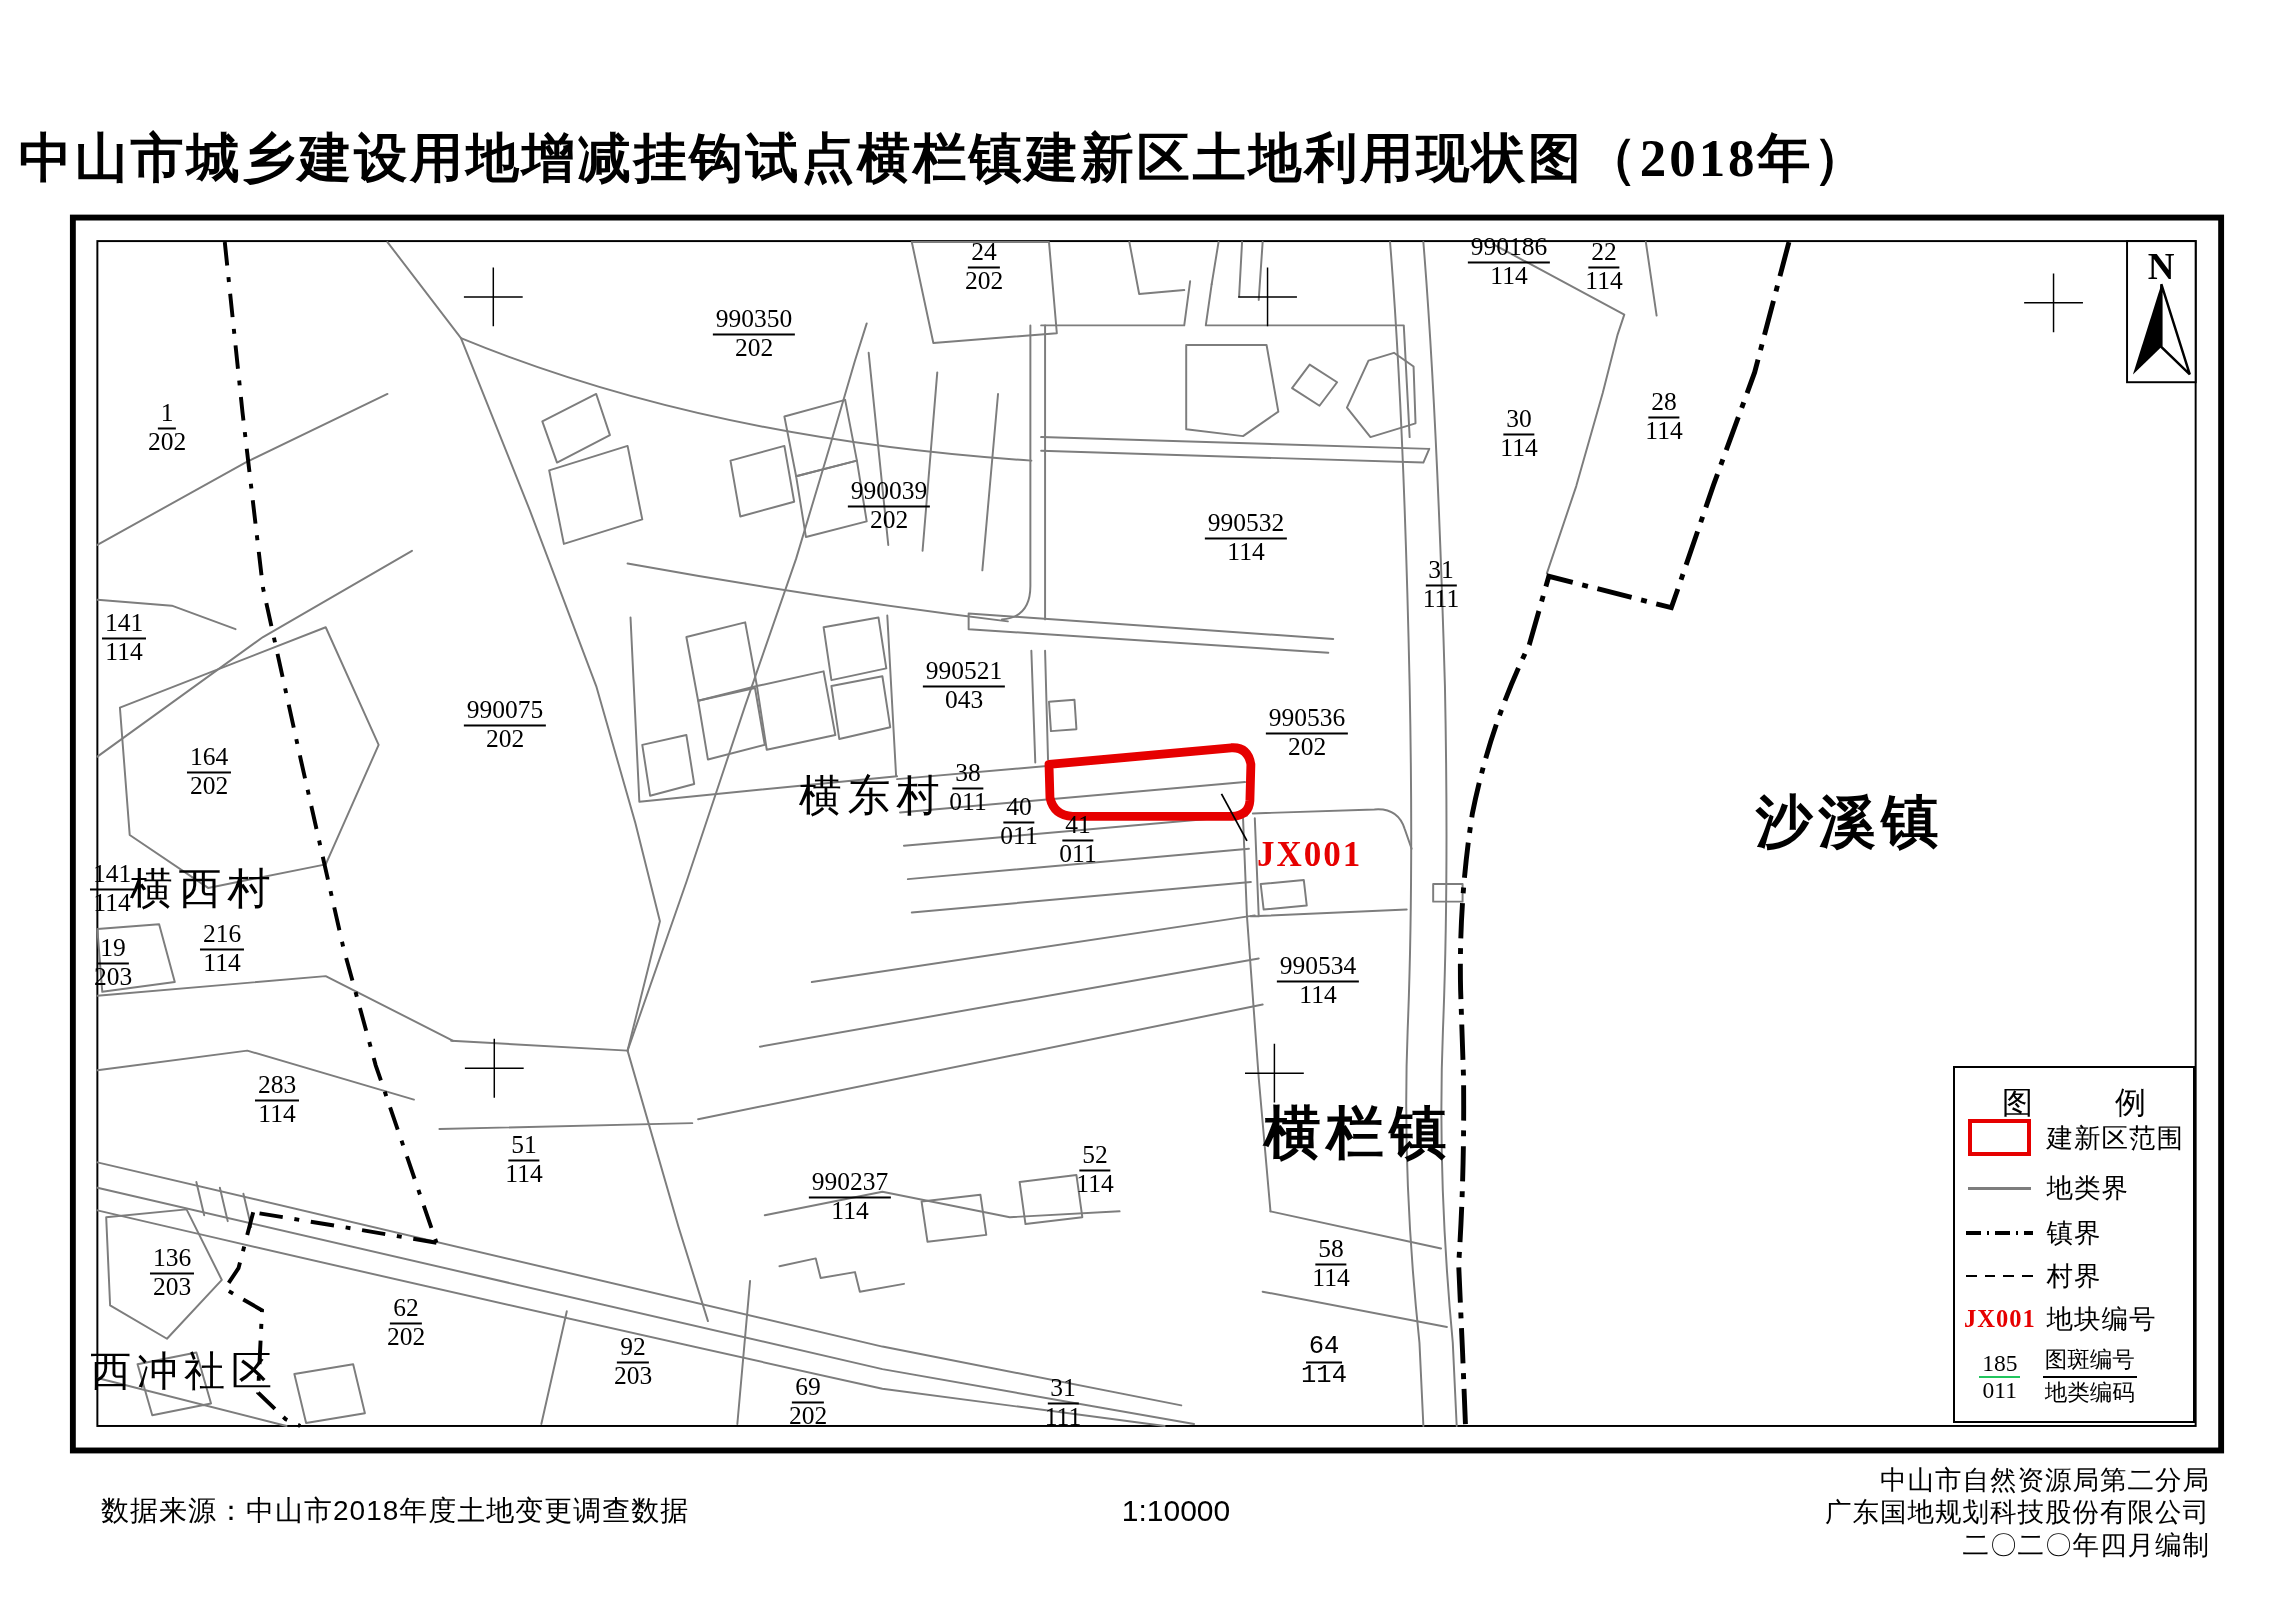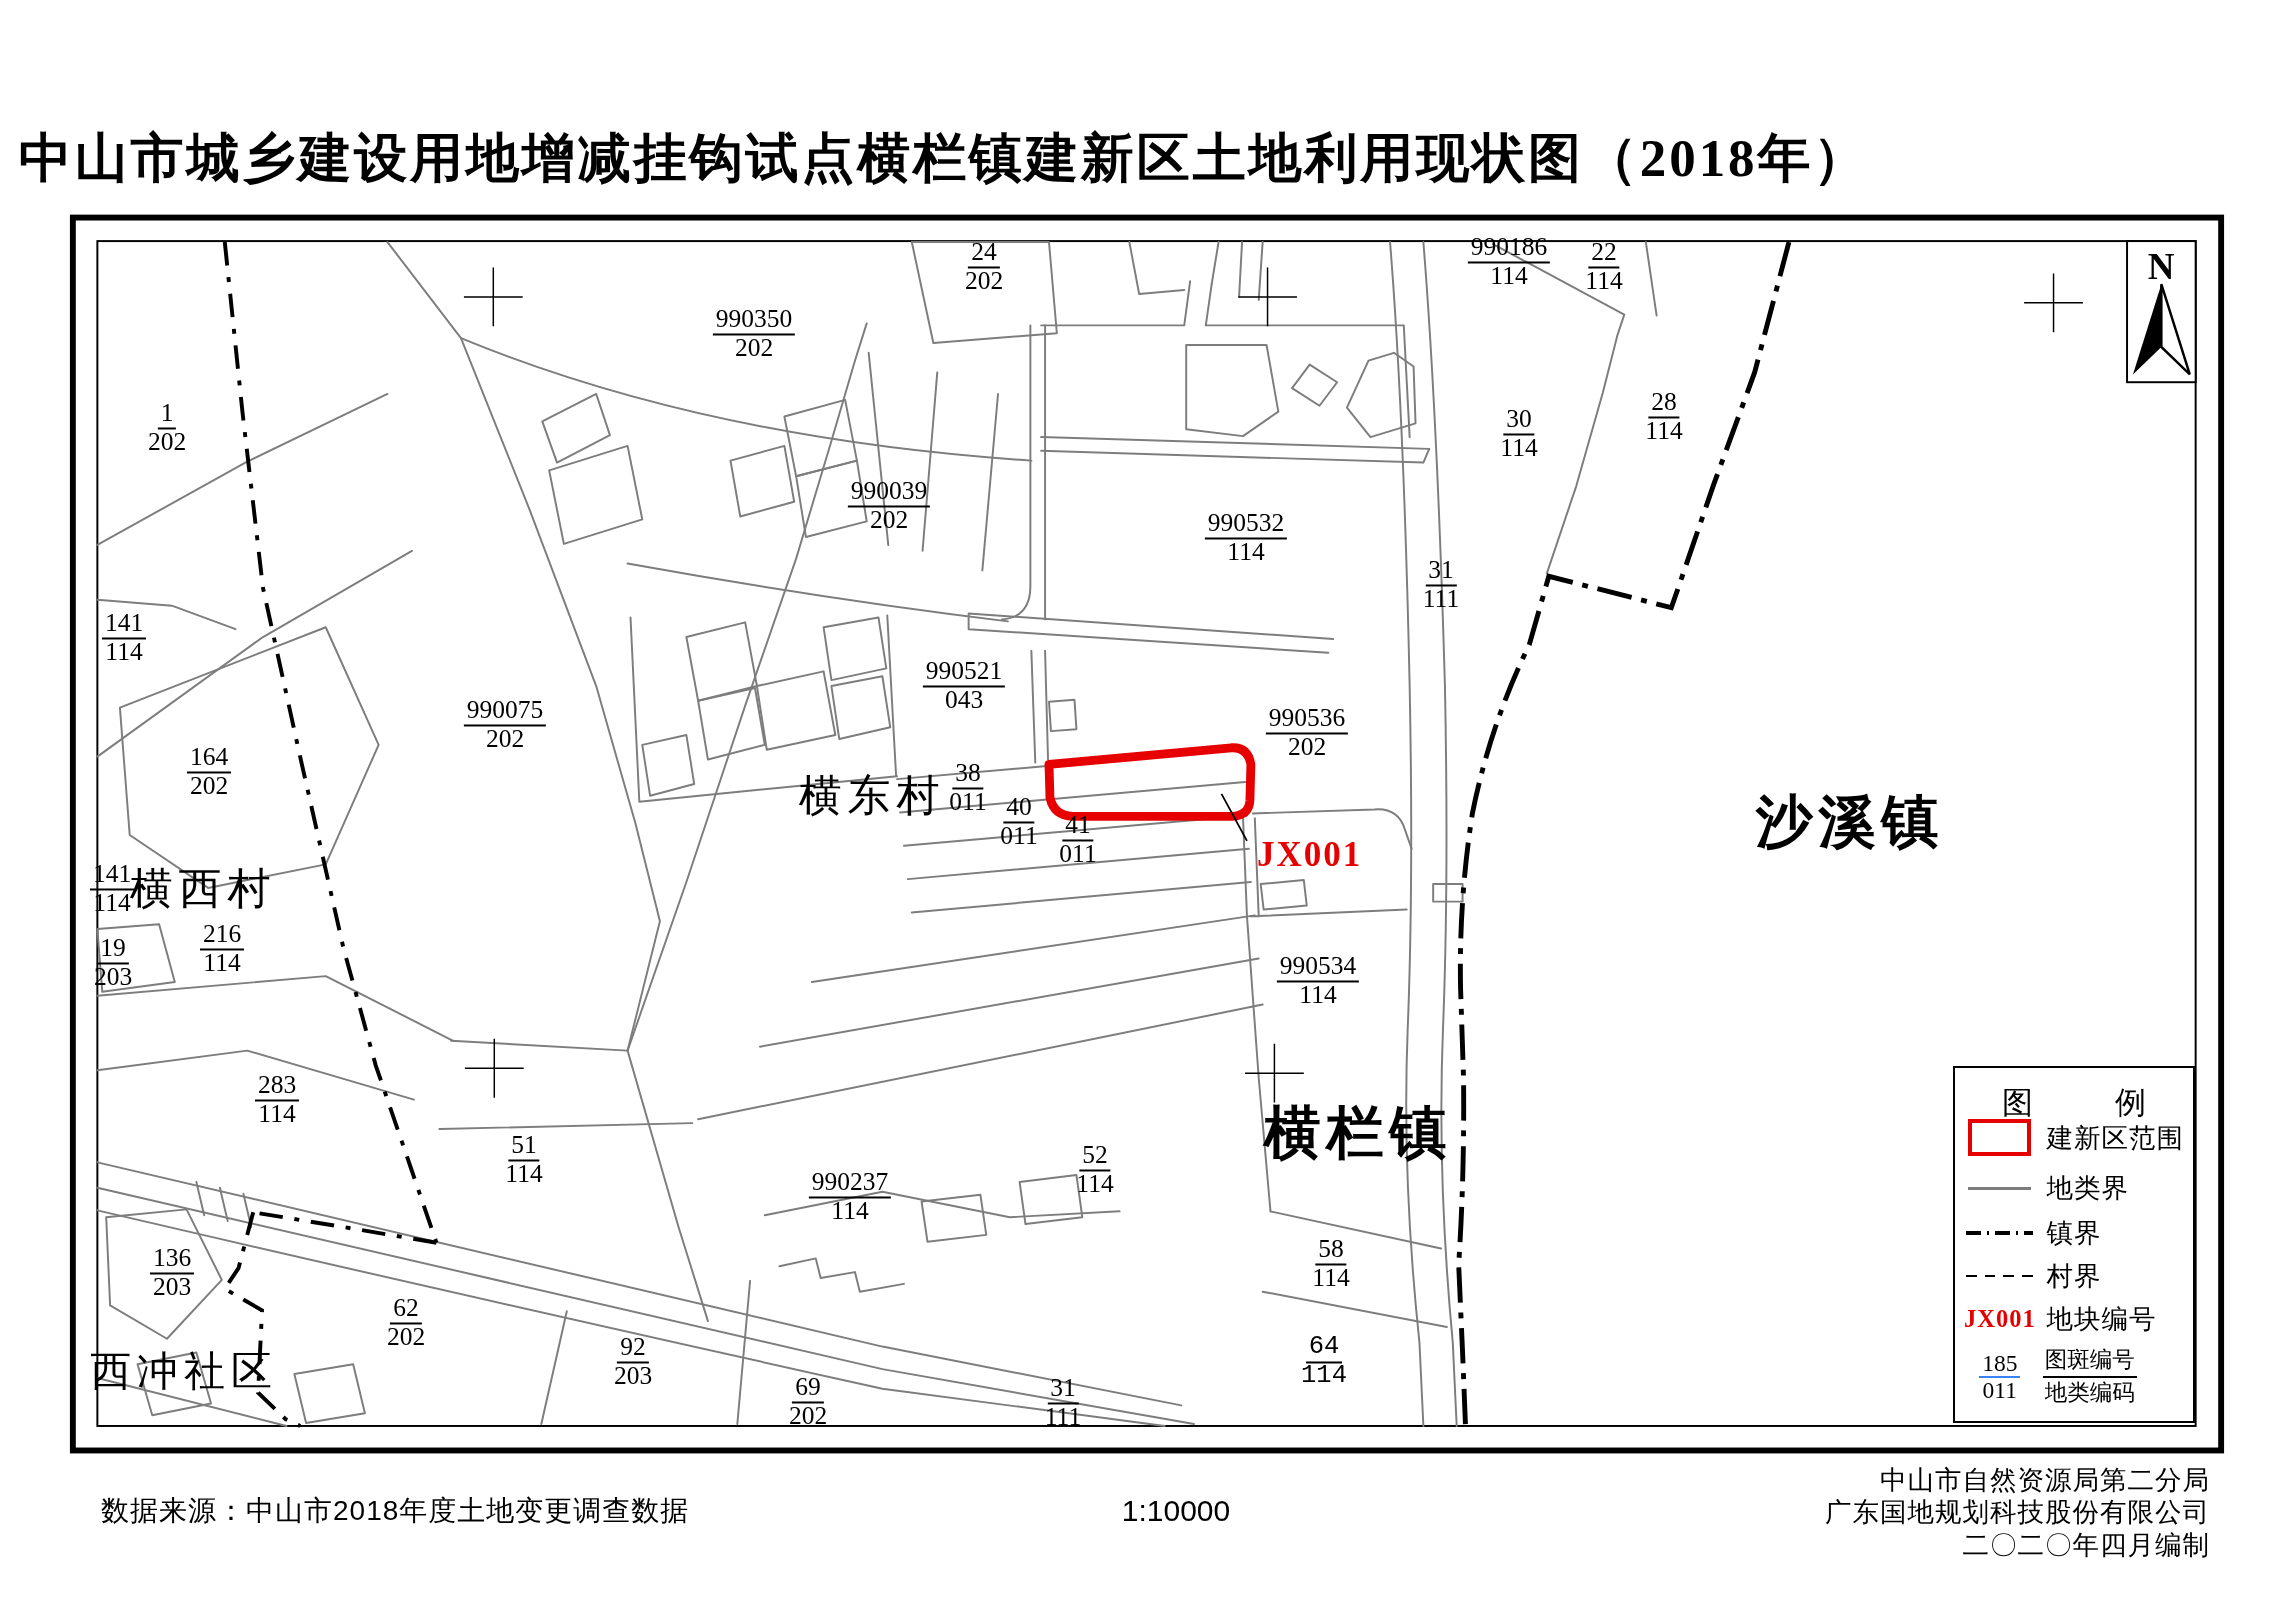--- a/index.html
+++ b/index.html
@@ -40,21 +40,21 @@
   }
   .legend-row{position:absolute;left:7.8px;display:flex;align-items:center;}
   .legend-row .swbox{width:74px;display:flex;justify-content:center;align-items:center;}
   .legend-row .lab{margin-left:9.8px;font-size:26.5px;letter-spacing:1px;white-space:nowrap;}
   .sw-rect{width:55px;height:29px;border:4.9px solid #e60000;}
   .sw-solid{width:63px;height:0;border-top:3.9px solid #7d7d7d;}
   .sw-town{width:67px;height:3.9px;background:repeating-linear-gradient(90deg,#000 0 14.7px,transparent 14.7px 20.6px,#000 20.6px 23.5px,transparent 23.5px 29px);}
   .sw-village{width:67px;height:2.9px;background:repeating-linear-gradient(90deg,#000 0 10.8px,transparent 10.8px 18.6px);}
   .sw-code{color:#e60000;font-size:24.5px;font-weight:600;letter-spacing:1px;}
   .sw-frac{text-align:center;font-size:23.5px;line-height:1.05;}
-  .sw-frac .num{display:inline-block;border-bottom:2px solid #3b82f6;padding:0 2.9px;}
+  .sw-frac .num{display:inline-block;border-bottom:2px solid #22c55e;padding:0 2.9px;}
   .sw-frac .den{display:block;}
   .frac-labels{margin-left:5.9px;font-size:22.5px;text-align:center;line-height:1.1;}
   .frac-labels .frac-top{border-bottom:2px solid #000;padding:0 2px 2.9px;}
   .frac-labels .frac-bottom{padding-top:2.9px;}
   .footer{font-family:"Liberation Sans","DejaVu Sans",sans-serif;}
   .footer-source{position:absolute;left:101px;top:1492px;font-size:28px;letter-spacing:1px;}
   .footer-scale{position:absolute;left:1088px;top:1494px;width:176px;text-align:center;font-size:30px;}
   .footer-credits{position:absolute;right:84px;top:1464px;text-align:right;font-size:26.5px;line-height:1.22;letter-spacing:1px;}
 </style>
 </head>

